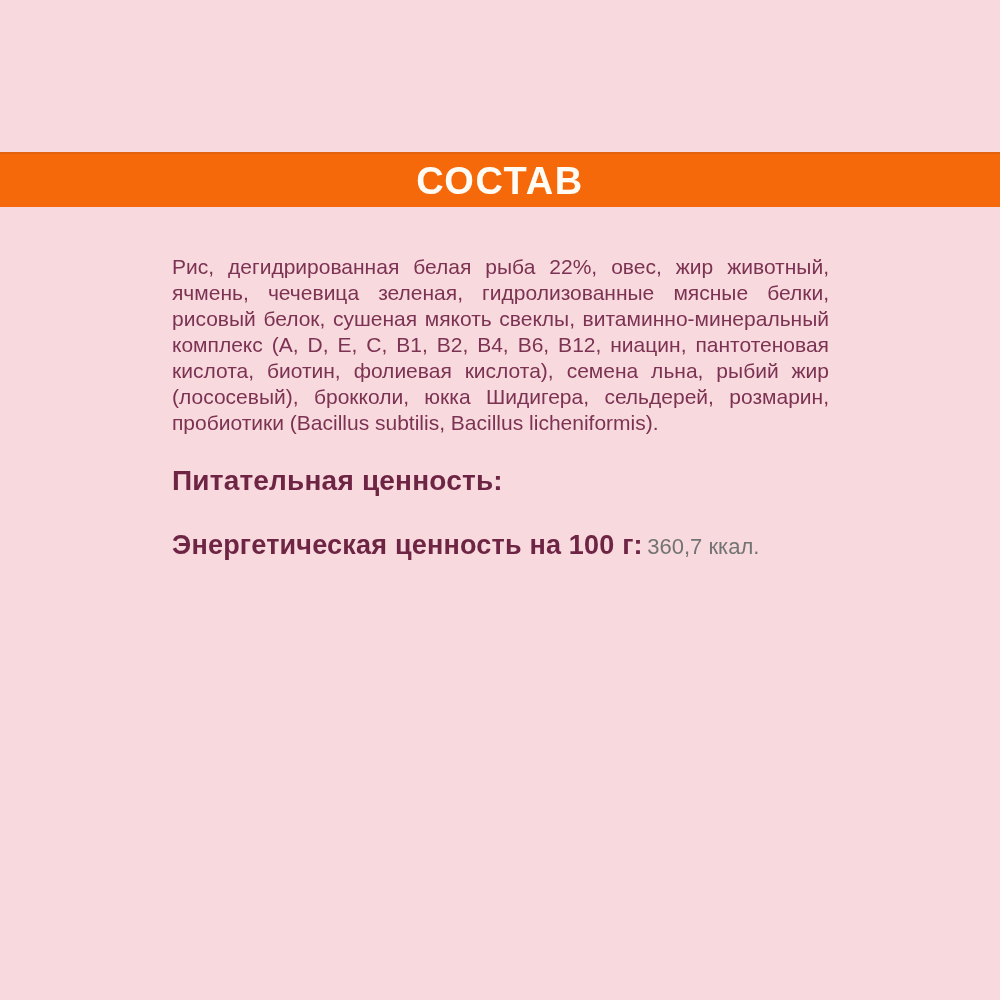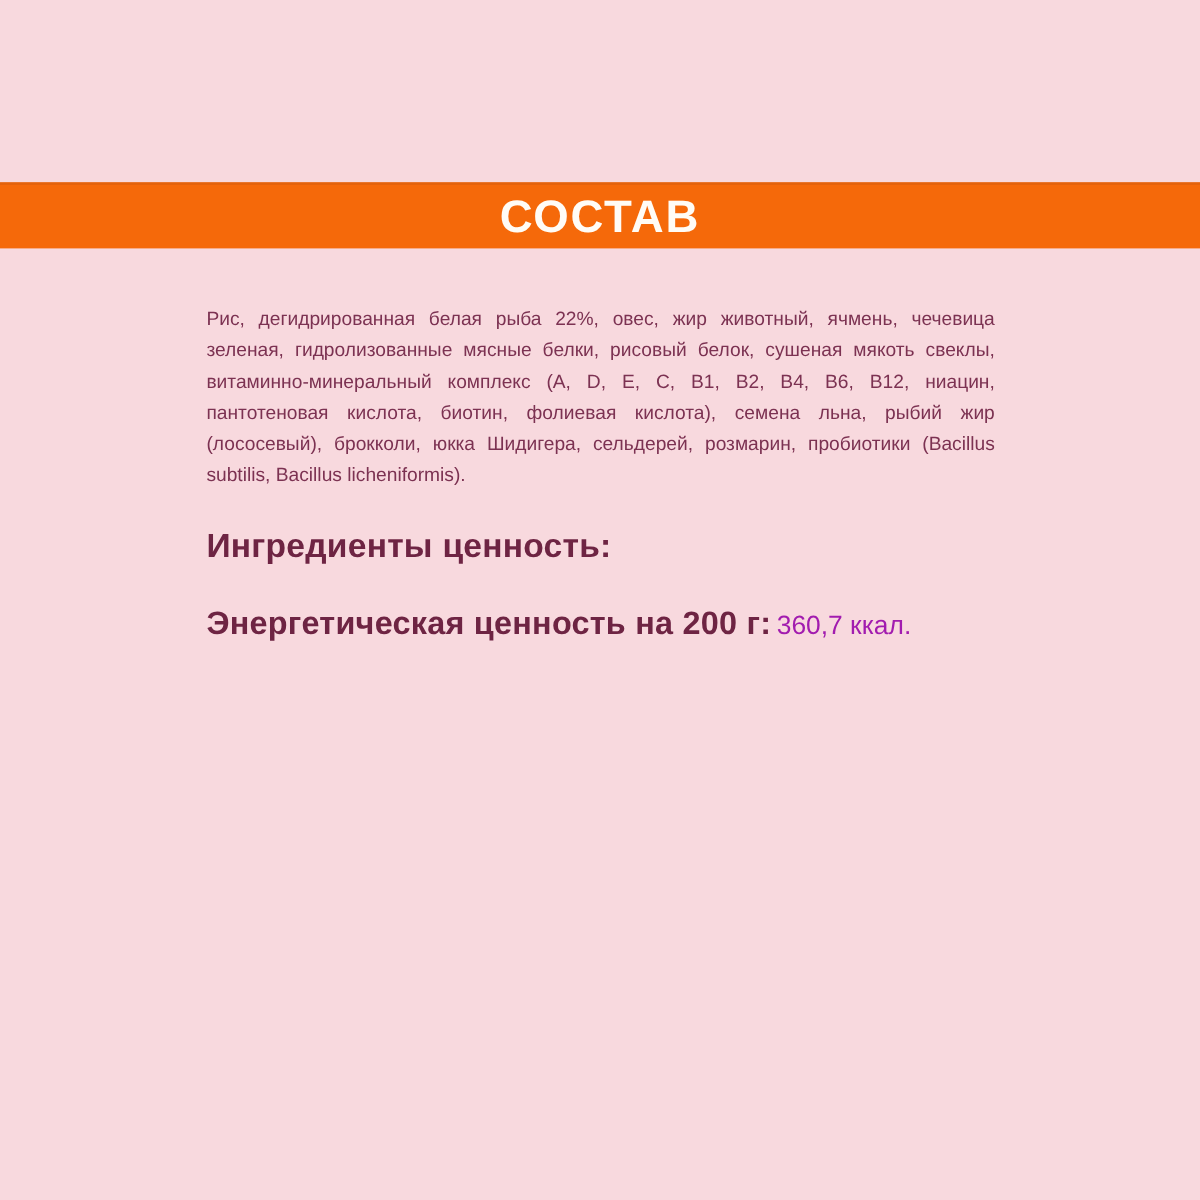--- a/index.html
+++ b/index.html
@@ -53,59 +53,59 @@
   .section-heading {
     margin: 0 0 7px 0;
     font-size: 28px;
     font-weight: 700;
     line-height: 1.15;
     color: #6E2443;
     letter-spacing: 0.2px;
   }
   .section-body {
     margin: 0;
-    font-size: 16px;
+    font-size: 21px;
     line-height: 26px;
     color: #7C3252;
     text-align: justify;
   }
   .energy-line {
     margin-top: 33px;
   }
   .energy-label {
     font-size: 27px;
     font-weight: 700;
     color: #6E2443;
     letter-spacing: 0.2px;
   }
   .energy-value {
     font-size: 22px;
-    color: #a21caf;
+    color: #737373;
   }
 </style>
 </head>
 <body>
 
 <div class="page">
 
   <div class="band">
     <h1 class="band-title">СОСТАВ</h1>
   </div>
 
   <div class="content">
 
     <section class="section">
       <p class="section-body">Рис, дегидрированная белая рыба 22%, овес, жир животный, ячмень, чечевица зеленая, гидролизованные мясные белки, рисовый белок, сушеная мякоть свеклы, витаминно-минеральный комплекс (A, D, E, C, B1, B2, B4, B6, B12, ниацин, пантотеновая кислота, биотин, фолиевая кислота), семена льна, рыбий жир (лососевый), брокколи, юкка Шидигера, сельдерей, розмарин, пробиотики (Bacillus subtilis, Bacillus licheniformis).</p>
     </section>
 
     <section class="section">
-      <h2 class="section-heading">Ингредиенты ценность:</h2>
+      <h2 class="section-heading">Питательная ценность:</h2>
     </section>
 
 
 
     <div class="energy-line">
-      <span class="energy-label">Энергетическая ценность на 200 г:</span>
+      <span class="energy-label">Энергетическая ценность на 100 г:</span>
       <span class="energy-value">360,7 ккал.</span>
     </div>
 
   </div>
 </div>
 
 </body></html>

